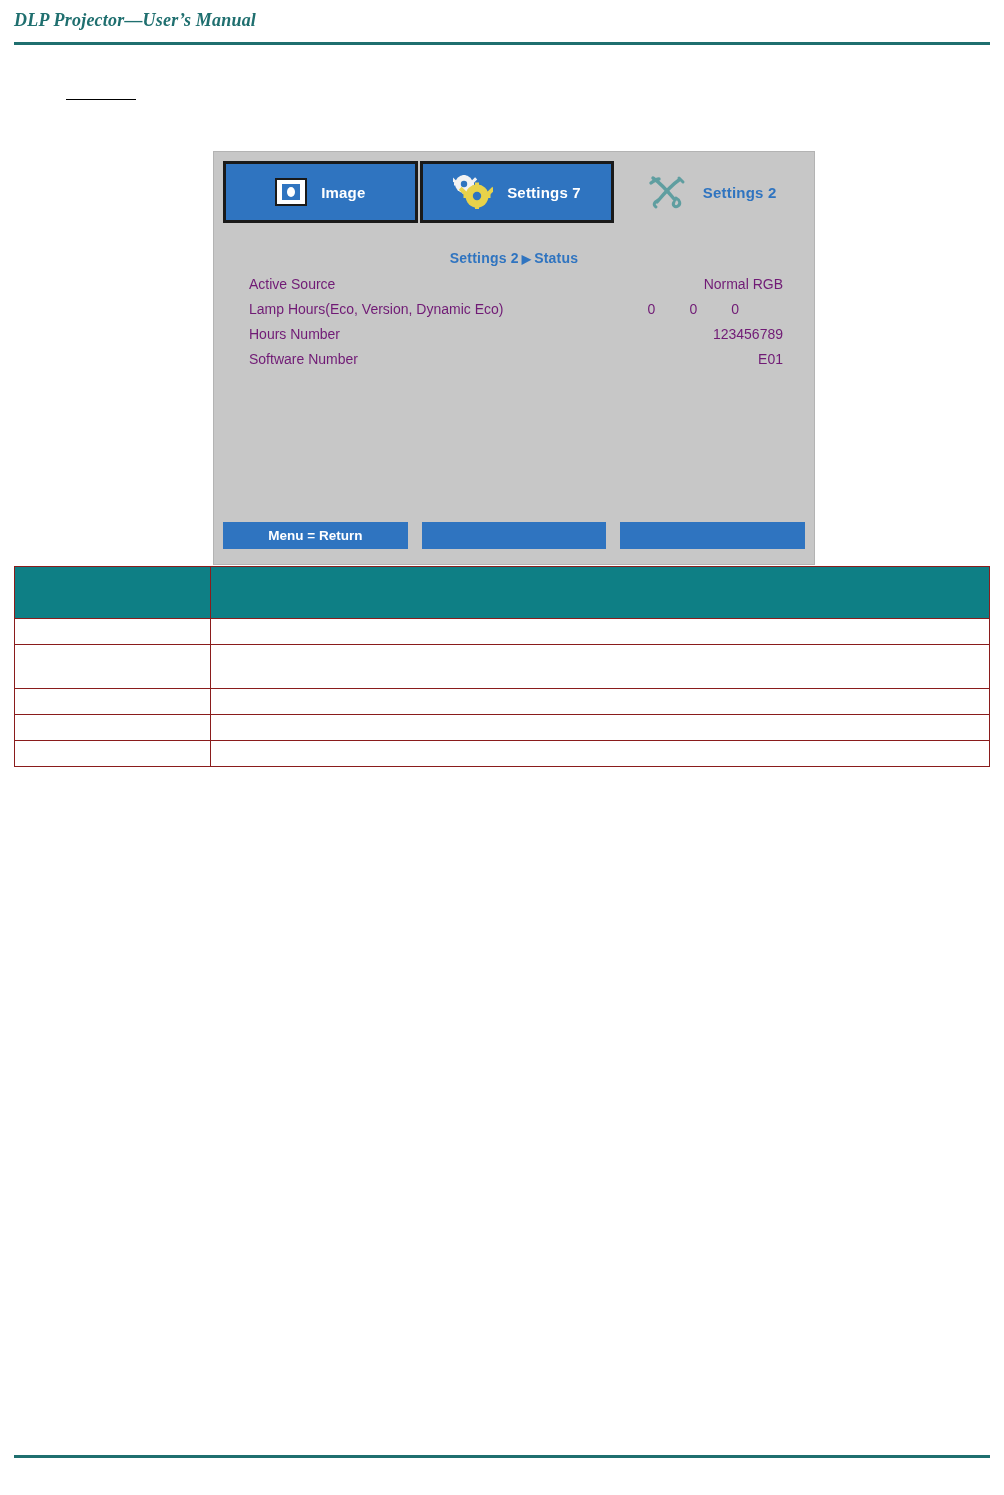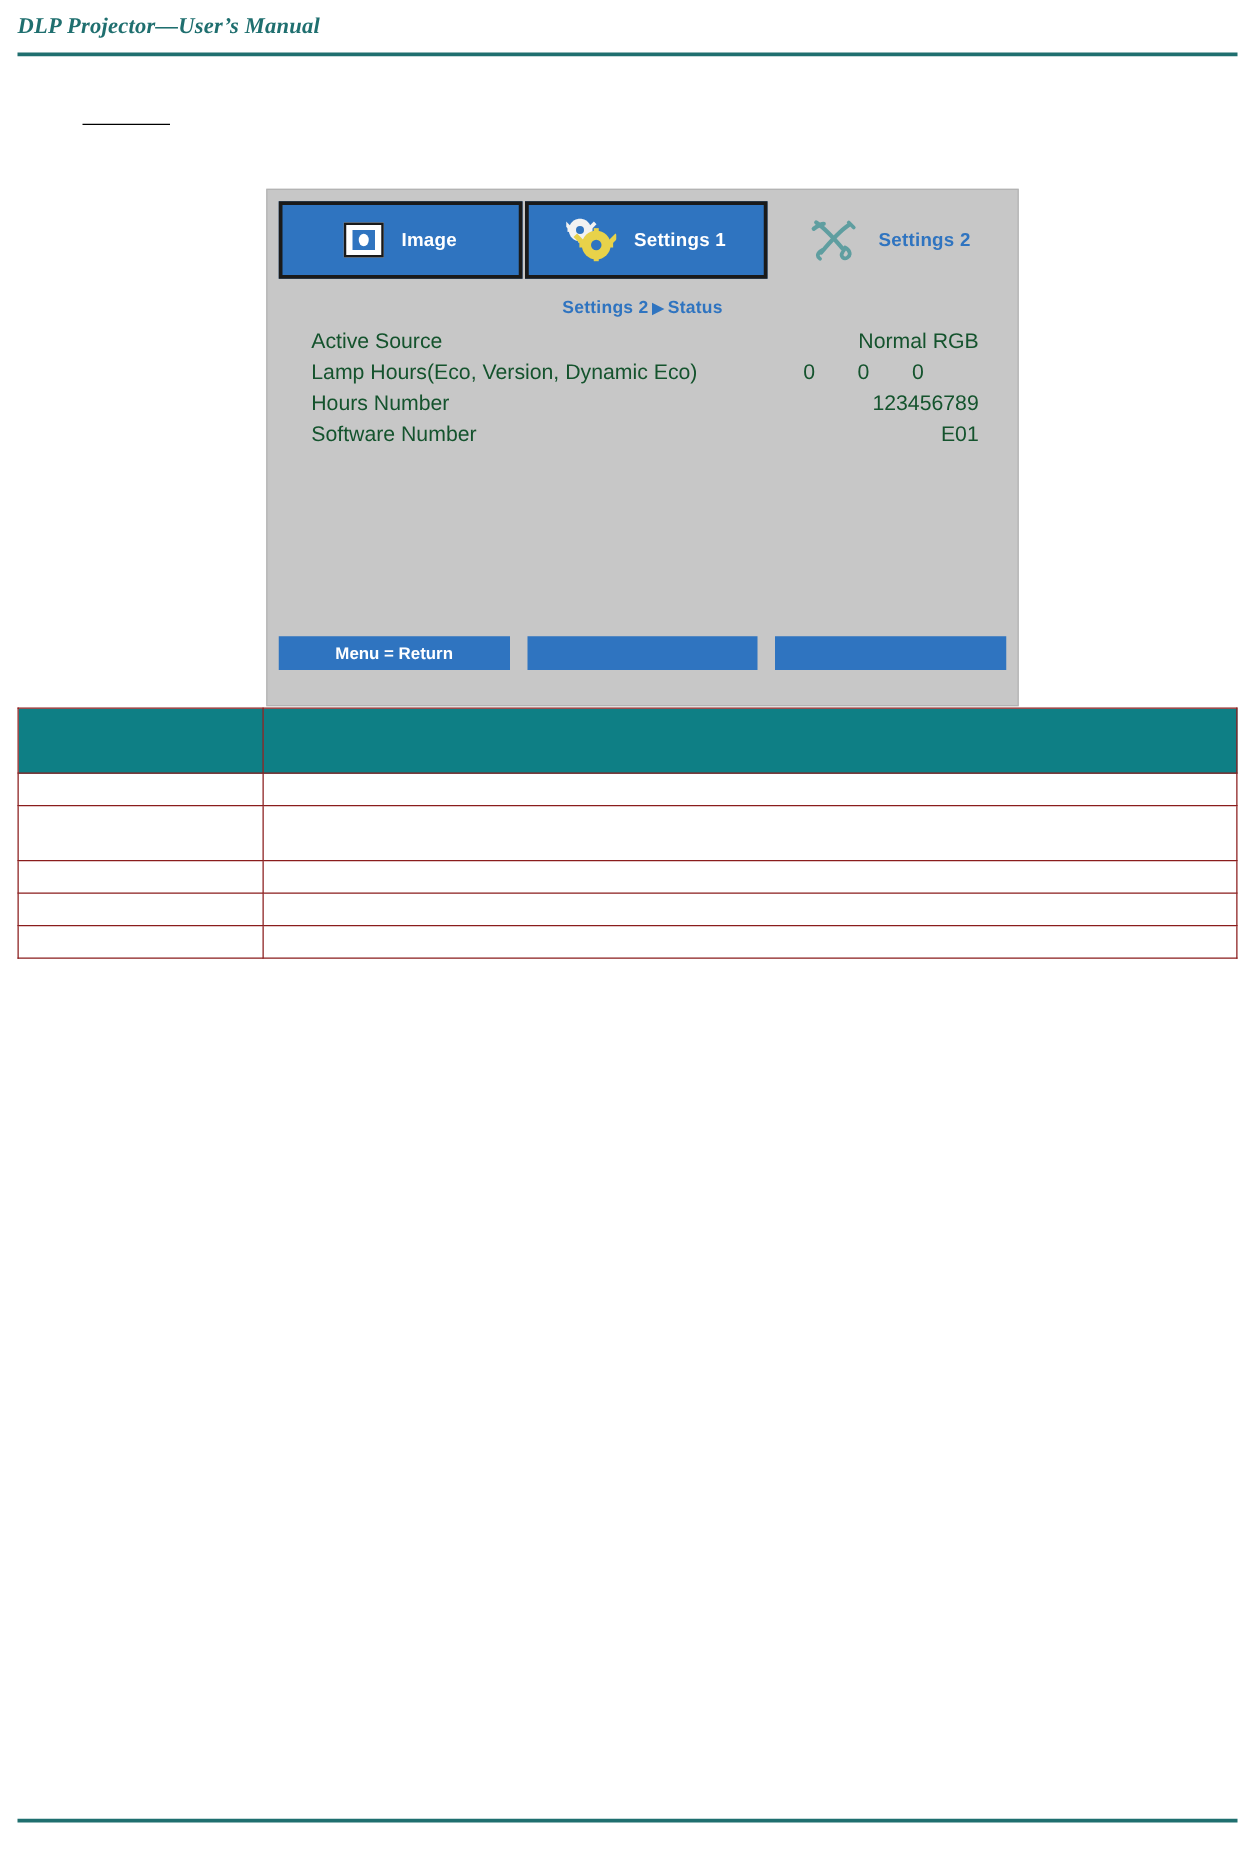--- a/index.html
+++ b/index.html
@@ -127,21 +127,21 @@
     height: 34px;
   }
 
   .icon-tools {
     width: 44px;
     height: 36px;
     position: relative;
   }
 
   .osd-body {
-    margin-top: 6px;
+    margin-top: 19px;
     height: 274px;
     background: #c7c7c7;
     position: relative;
     padding-top: 8px;
     box-sizing: border-box;
   }
   .osd-breadcrumb {
     text-align: center;
     font-size: 14px;
     color: #2f74c0;
@@ -154,22 +154,22 @@
     padding: 0 3px;
   }
   .osd-rows {
     margin-top: 10px;
     padding: 0 22px 0 26px;
   }
   .osd-row {
     display: flex;
     align-items: baseline;
     height: 25px;
-    font-size: 17px;
-    color: #14532d;
+    font-size: 14px;
+    color: #701a75;
   }
   .osd-row .label {
     flex: 1 1 auto;
     white-space: nowrap;
   }
   .osd-row .value {
     flex: 0 0 auto;
     white-space: nowrap;
   }
   .osd-row .lamp-values {
@@ -268,21 +268,21 @@
           <g fill="#e8d24a">
             <circle cx="24" cy="21" r="11.5"></circle>
             <rect x="22" y="7.5" width="4" height="27"></rect>
             <rect x="10.5" y="19" width="27" height="4"></rect>
             <rect x="13" y="10" width="4" height="22" transform="rotate(-45 15 21)"></rect>
             <rect x="31" y="10" width="4" height="22" transform="rotate(45 33 21)"></rect>
           </g>
           <circle cx="24" cy="21" r="4.2" fill="#2f74c0"></circle>
         </svg>
       </span>
-      <span class="osd-tab-label">Settings 1</span>
+      <span class="osd-tab-label">Settings 7</span>
     </div>
 
     <div class="osd-tab active">
       <span class="icon-tools">
         <svg width="44" height="36" viewBox="0 0 44 36" xmlns="http://www.w3.org/2000/svg">
           <g stroke="#5f9ea0" stroke-width="3.4" fill="none" stroke-linecap="round">
             <path d="M8 4 C14 8, 20 14, 30 26"></path>
             <path d="M6 9 C10 6, 12 5, 14 5"></path>
             <path d="M34 6 C28 10, 22 16, 12 28"></path>
           </g>

